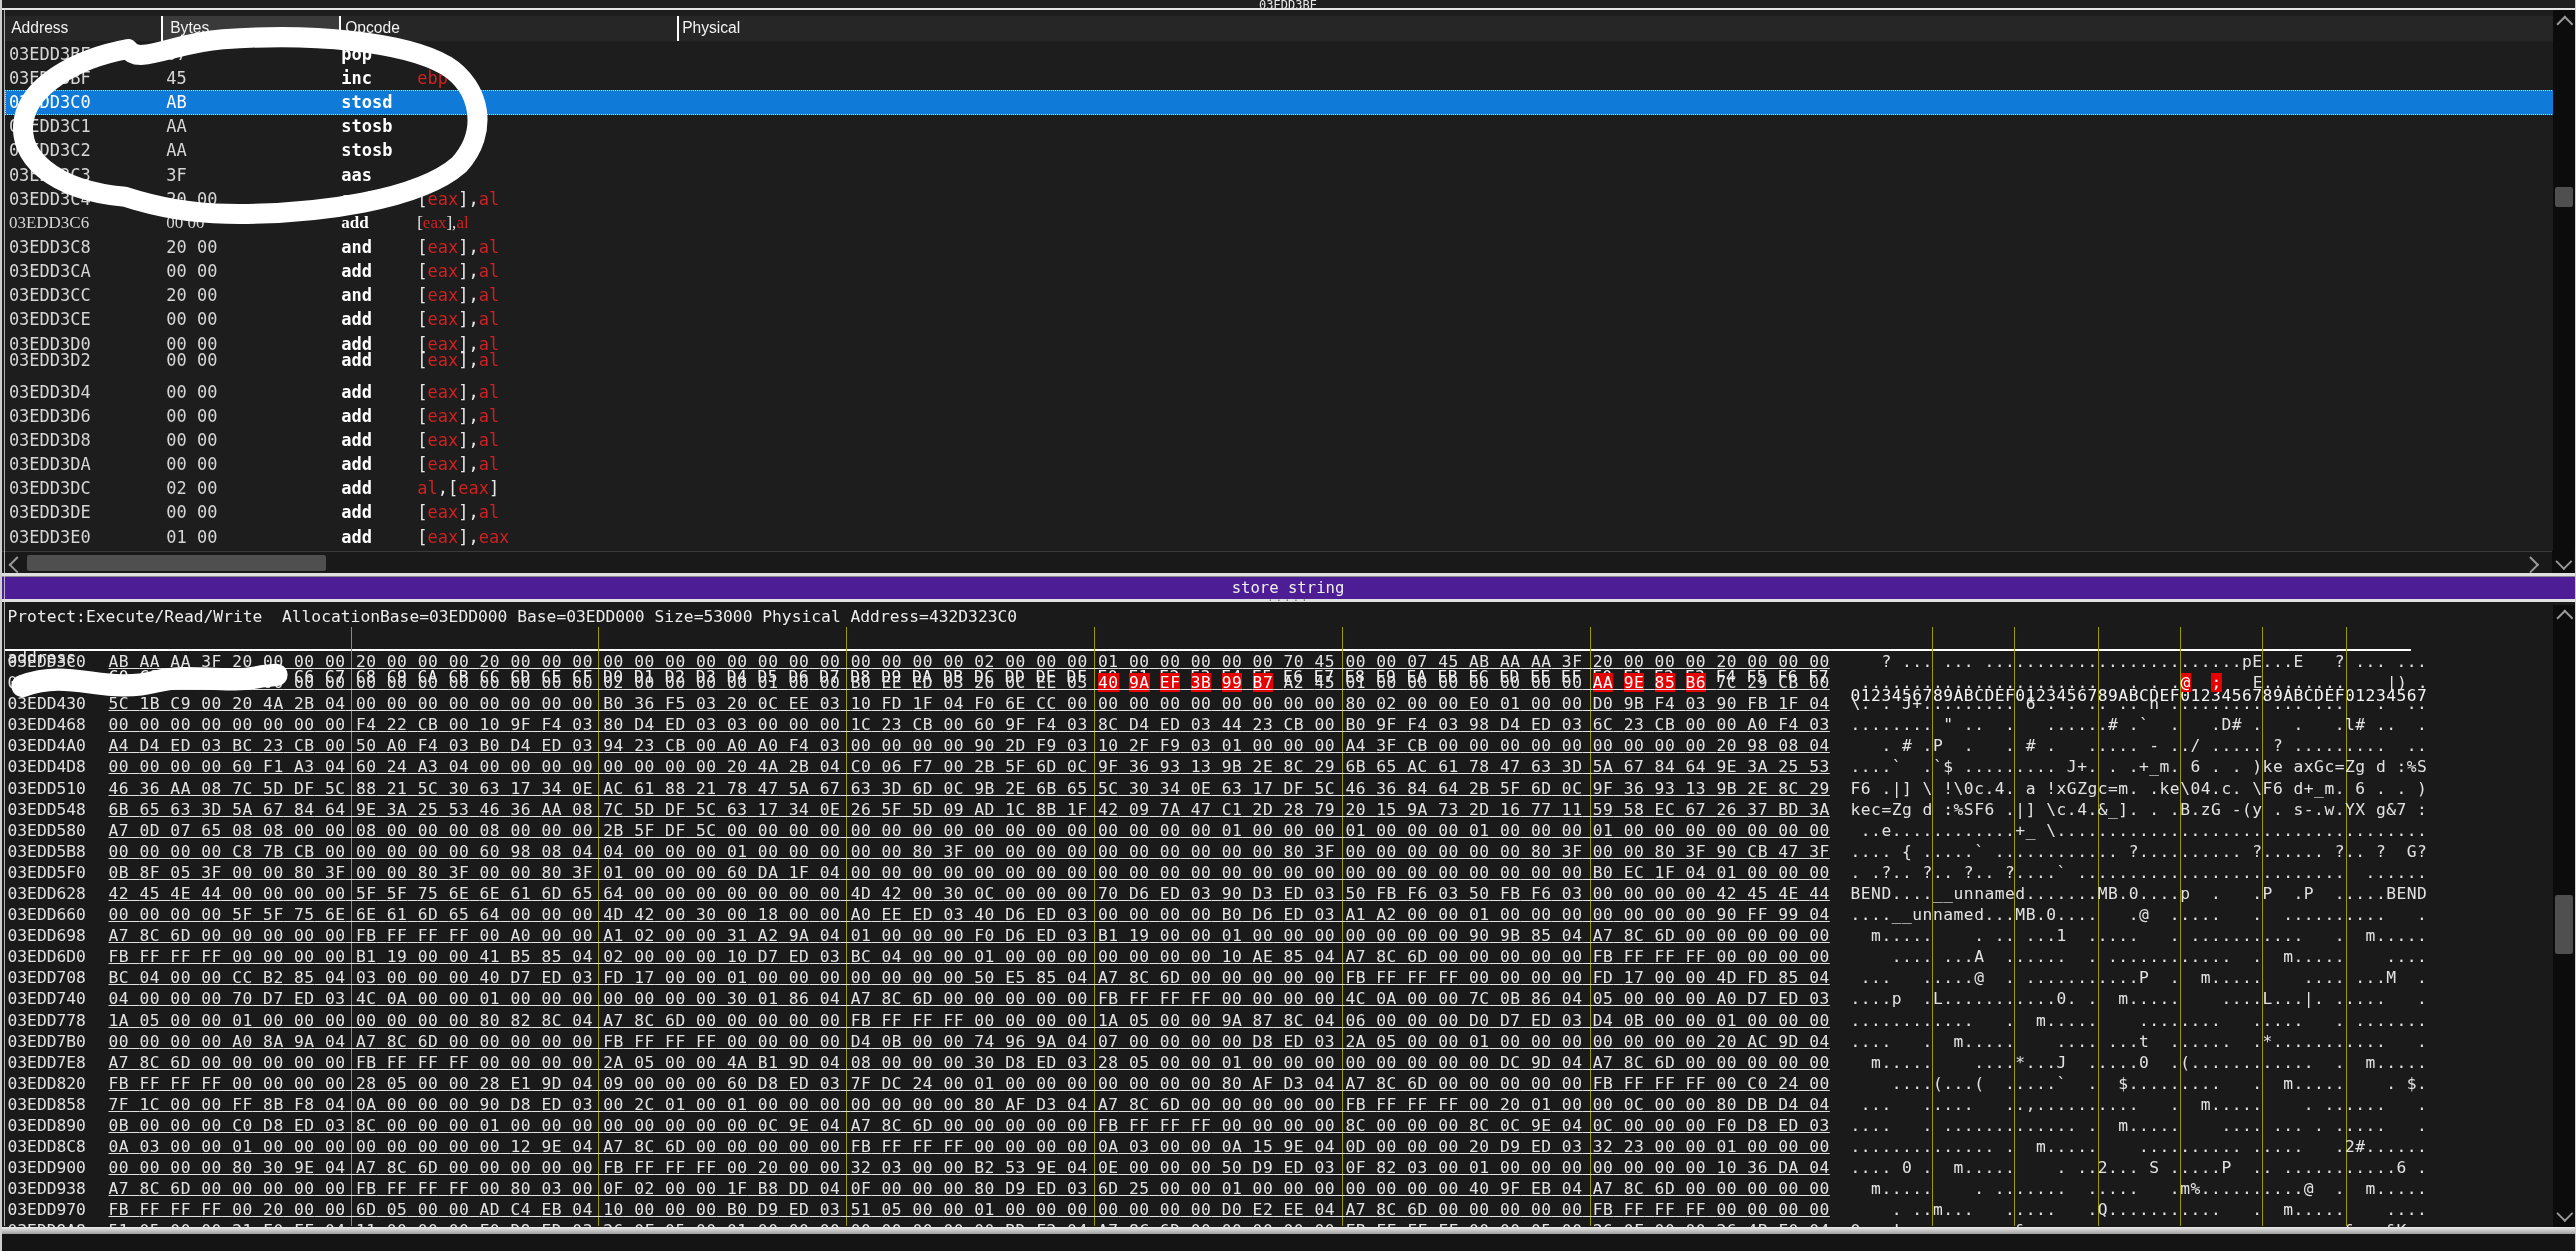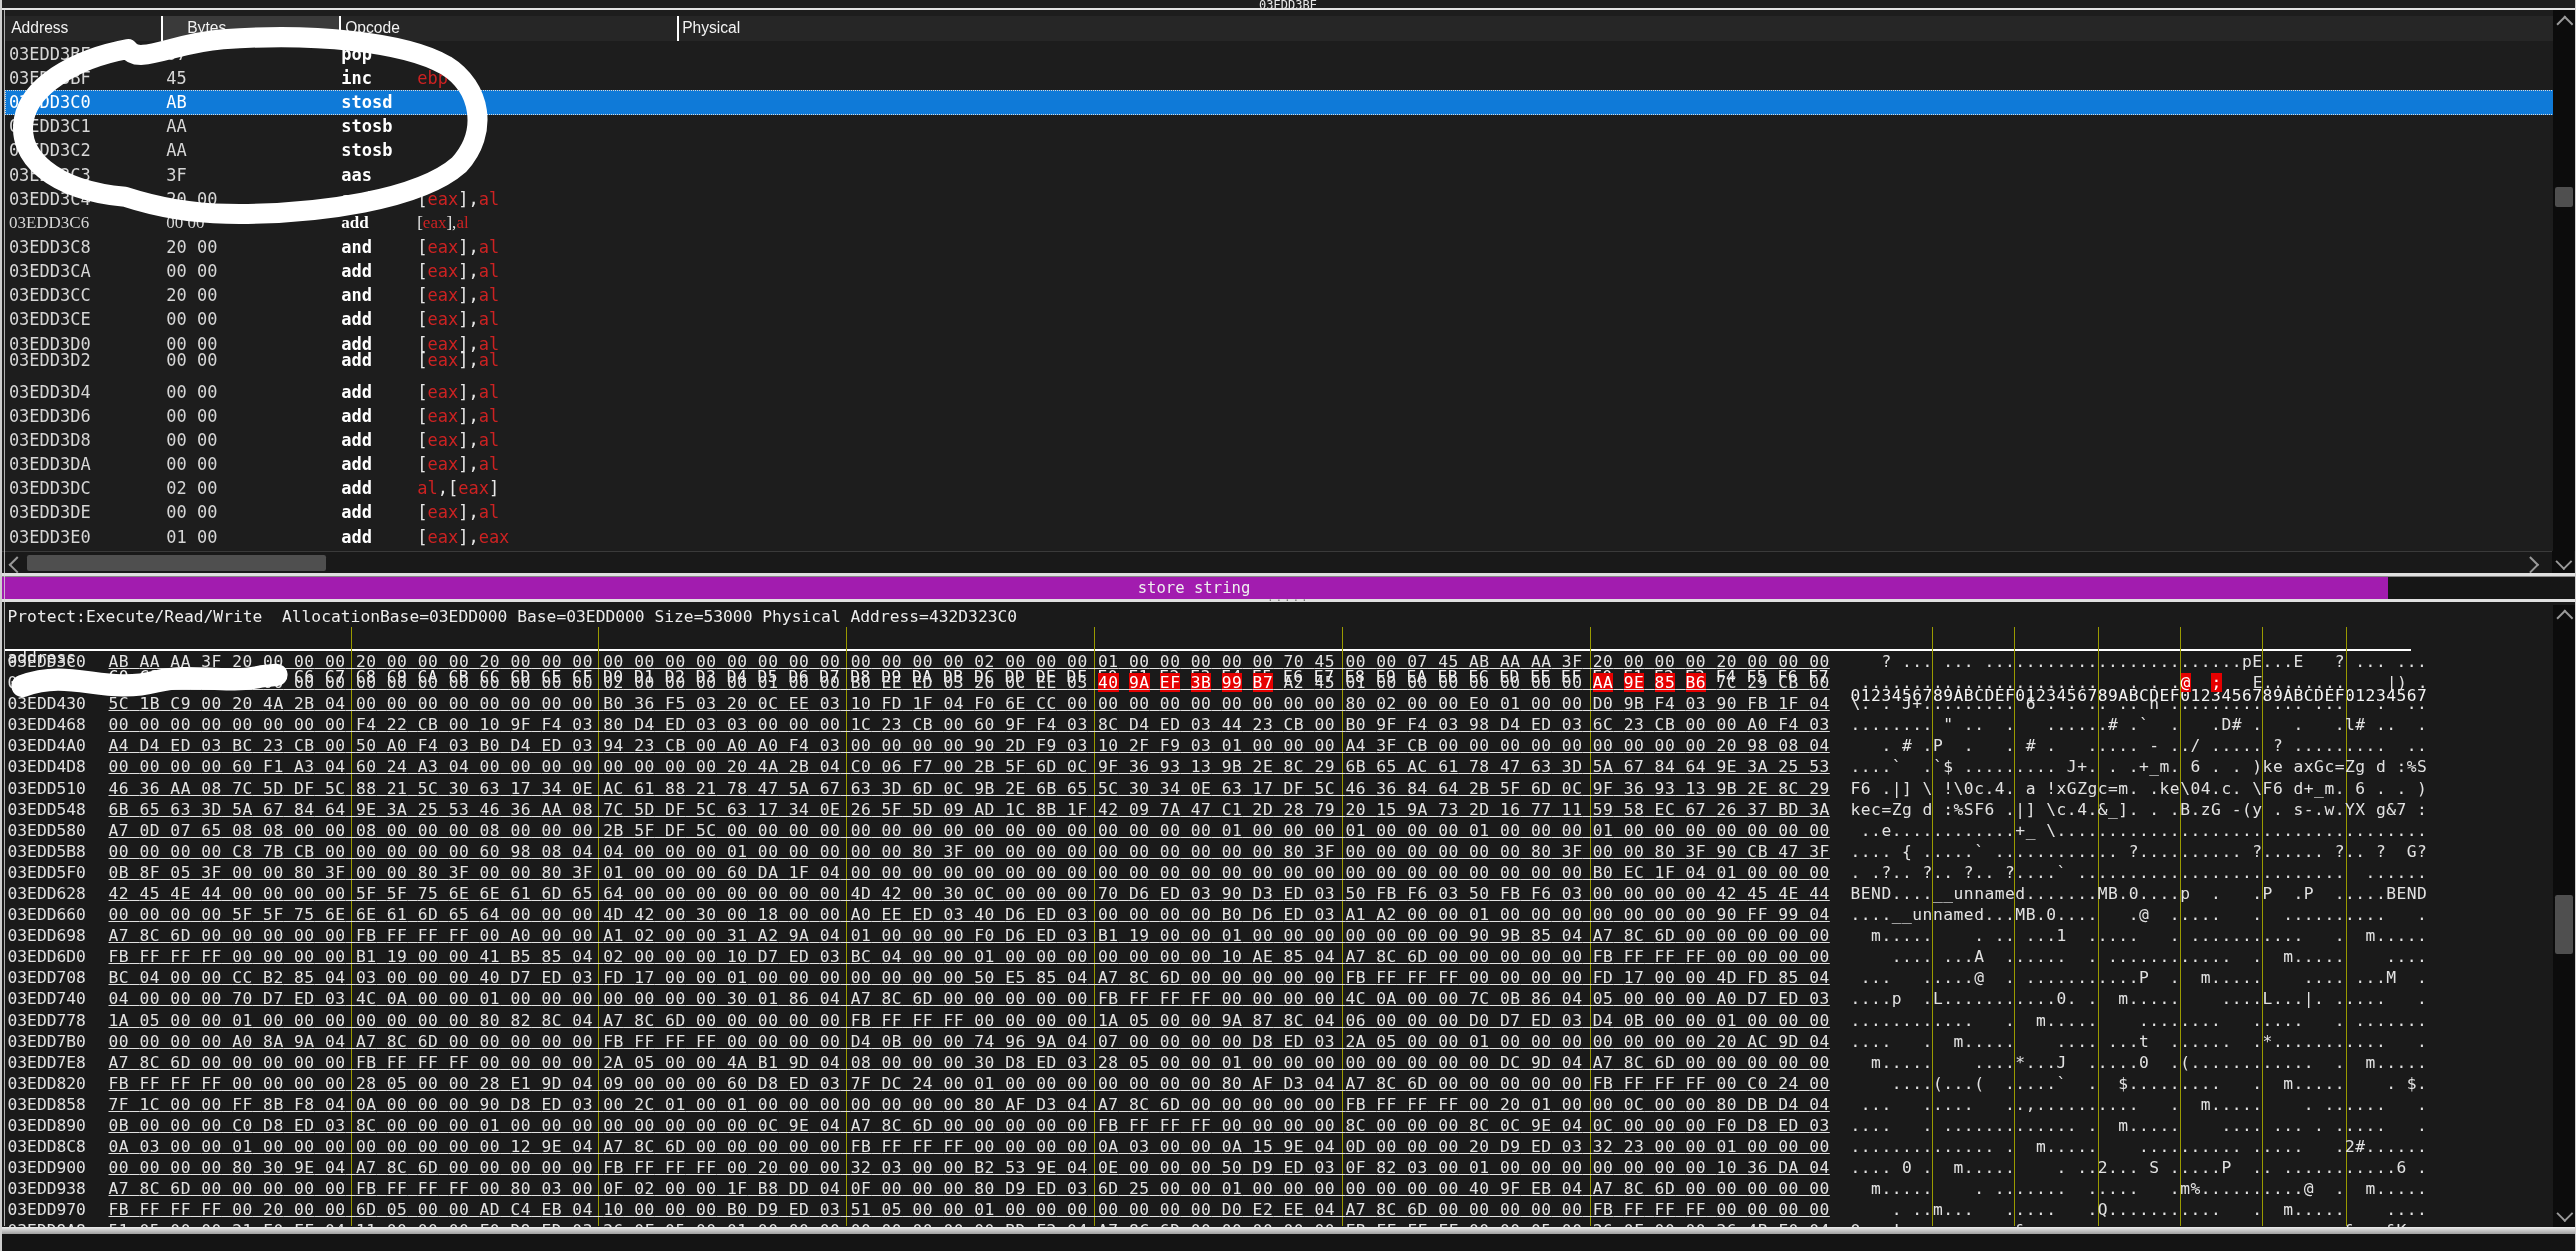--- a/index.html
+++ b/index.html
@@ -32,21 +32,21 @@
   .sb-track-v{background:#0c0c0c;}
   .sb-thumb{background:#4f4f4f;border-radius:2.2px;}
   .chev{position:absolute;width:9.7px;height:9.7px;border-left:2.2px solid #9a9a9a;border-top:2.2px solid #9a9a9a;}
   .chev.up{transform:rotate(45deg);}
   .chev.down{transform:rotate(225deg);}
   .chev.left{transform:rotate(-45deg);}
   .chev.right{transform:rotate(135deg);}
   #hscroll{left:1.5px;top:551px;width:2551px;height:22px;background:#191919;border-top:0.7px solid #3a3a3a;}
   
   #divider-a{left:0;top:573px;width:2576px;height:3px;background:#e0e0e0;border-bottom:0.7px solid #8a8a8a;}
-  #hint-bar{left:0;top:577px;width:2388px;height:21.5px;background:#a21caf;}
+  #hint-bar{left:0;top:577px;width:2576px;height:21.5px;background:#4c1d95;}
   #hint-text{position:absolute;left:0;top:1.5px;width:100%;text-align:center;font-size:15.6px;color:#f0f0f0;}
   #divider-b{left:0;top:599px;width:2576px;height:3px;background:#e0e0e0;border-bottom:0.7px solid #8a8a8a;}
   #splitter-dots{left:1266px;top:598px;width:45px;height:4.5px;color:#777;font-size:10.4px;line-height:4.5px;letter-spacing:2.2px;text-align:center;}
   
   #hex-panel{left:1.5px;top:602px;width:2573px;height:625px;background:#1a1a1a;overflow:hidden;}
   #protect-line{position:absolute;left:6px;top:4.5px;font-size:16.3px;color:#ececec;white-space:pre;}
   #hex-colhdr{position:absolute;left:0;top:27px;height:20px;font-size:16.3px;color:#f4f4f4;white-space:pre;}
   #hex-colhdr .lbl-address{position:absolute;left:6px;}
   #hex-colhdr .byte-hdr{position:absolute;left:107px;letter-spacing:0.5px;}
   #hex-colhdr .ascii-hdr{position:absolute;left:1849px;letter-spacing:0.5px;}
@@ -70,21 +70,21 @@
 
   <div class="abs" id="caption-bar">
     <div id="caption-text">03EDD3BE</div>
   </div>
   <div class="abs" id="caption-border"></div>
 
   <div class="abs" id="disasm-panel">
     <div id="disasm-header">
       <div id="bytes-header-bg"></div>
       <span class="hcell" style="left:6px">Address</span>
-      <span class="hcell" style="left:182px">Bytes</span>
+      <span class="hcell" style="left:165px">Bytes</span>
       <span class="hcell" style="left:340px">Opcode</span>
       <span class="hcell" style="left:677px">Physical</span>
       <div class="hsep" style="left:156px"></div>
       <div class="hsep" style="left:334px"></div>
       <div class="hsep" style="left:672px"></div>
     </div>
     <div id="disasm-rows">
         <div class="drow" style="top: 32px;">
           <span class="c-addr">03EDD3BE</span>
           <span class="c-bytes">07</span>

